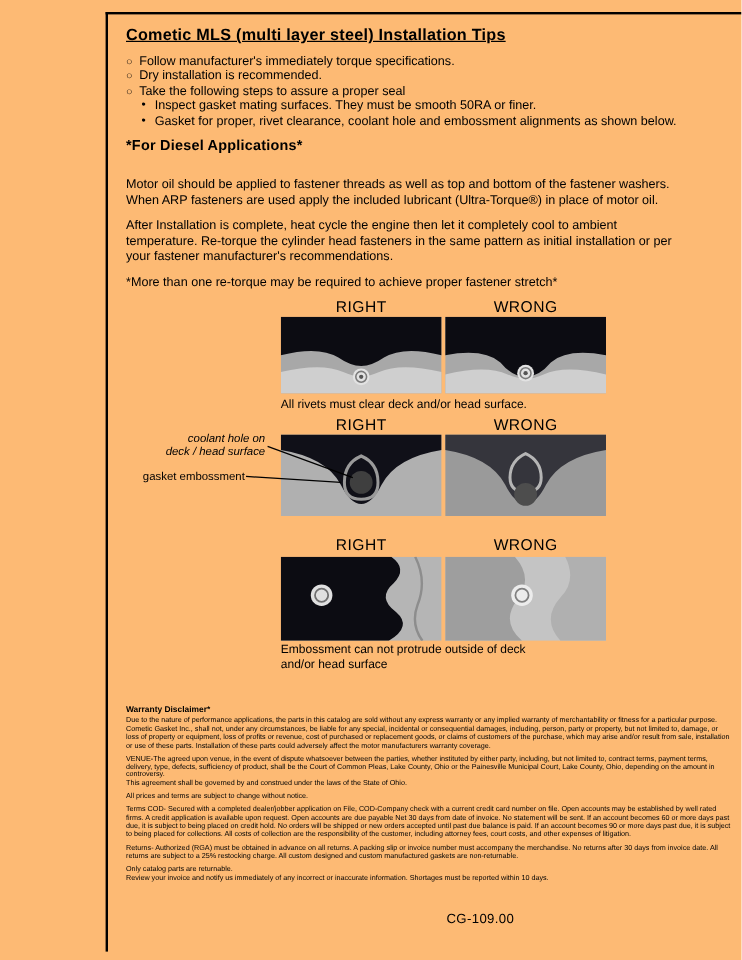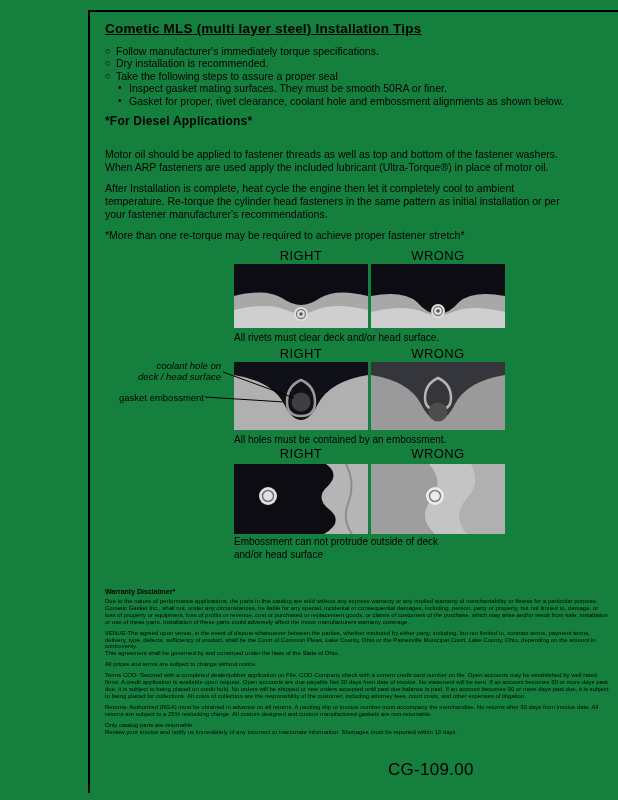--- a/index.html
+++ b/index.html
@@ -1,18 +1,18 @@
 <!DOCTYPE html>
 <html><head>
 <meta charset="utf-8">
 <style>
   * { margin:0; padding:0; box-sizing:border-box; }
   html,body { background:#ffffff; }
   .page {
-    position:relative; width:618px; height:800px; background:#15803d;
+    position:relative; width:618px; height:800px; background:#fdba74;
     font-family:"Liberation Sans", sans-serif; color:#000; overflow:hidden;
   }
   .frame {
     position:absolute; left:88px; top:10px; width:530px; height:783px;
     border-left:2px solid #000; border-top:2px solid #000;
   }
   .content { position:absolute; left:105px; top:21px; width:502px; }
   .title { font-size:13.5px; font-weight:bold; text-decoration:underline; margin-bottom:9px; letter-spacing:.2px; }
   .bullets { font-size:10.5px; line-height:12.4px; margin-bottom:7px; }
   .bullet-row { display:flex; }
@@ -30,21 +30,21 @@
   .dimg svg { display:block; width:134px; }
   .dcaption { position:absolute; left:129px; font-size:10px; line-height:12.5px; }
   .ann { position:absolute; font-size:9.5px; line-height:11px; }
   .ann1 { left:6px; top:114px; width:110px; text-align:right;font-style:italic; }
   .ann2 { left:14px; top:146px; }
   .pointer-lines { position:absolute; left:0; top:0; pointer-events:none; }
 
   .warranty { margin-top:10px; width:505px; }
   .warranty-heading { font-size:7px; font-weight:bold; margin-bottom:3px; }
   .wpara { font-size:6px; line-height:6.9px; margin-bottom:4px; }
-  .footer-code { position:absolute; left:388px; top:760px; font-size:17px; letter-spacing:.3px; }
+  .footer-code { position:absolute; left:372px; top:760px; font-size:11px; letter-spacing:.3px; }
 </style>
 </head>
 <body>
 
 <div class="page">
   <div class="frame"></div>
 
   <div class="content">
     <div class="title">Cometic MLS (multi layer steel) Installation Tips</div>
 
@@ -119,21 +119,20 @@
         </svg>
       </div>
       <div class="dimg" style="left:266px; top:116px;">
         <svg viewBox="0 0 134 68" width="134" height="68">
           <rect width="134" height="68" fill="#9a9a9a"></rect>
           <path d="M0,0 H134 V13 Q96,19 84,42 Q76,58 67,58 Q58,58 50,42 Q38,19 0,13 Z" fill="#35353c"></path>
           <path d="M67,16 Q80,22 80,36 Q80,48 67,48 Q54,48 54,36 Q54,22 67,16 Z" fill="none" stroke="#b5b5b5" stroke-width="2.5"></path>
           <circle cx="67" cy="50" r="9.5" fill="#4d4d4d"></circle>
         </svg>
       </div>
-      <div class="dcaption" style="top:188px;">All holes must be contained by an embossment.</div>
 
       <div class="dlabel" style="left:129px; top:200px;">RIGHT</div>
       <div class="dlabel" style="left:266px; top:200px;">WRONG</div>
 
       <div class="dimg" style="left:129px; top:218px;">
         <svg viewBox="0 0 134 70" width="134" height="70">
           <rect width="134" height="70" fill="#b5b5b5"></rect>
           <path d="M0,0 H92 Q106,10 94,22 Q80,34 96,46 Q110,58 90,70 H0 Z" fill="#0c0c12"></path>
           <circle cx="34" cy="32" r="9" fill="#e0e0e0"></circle>
           <circle cx="34" cy="32" r="5.5" fill="none" stroke="#707070" stroke-width="1.5"></circle>

